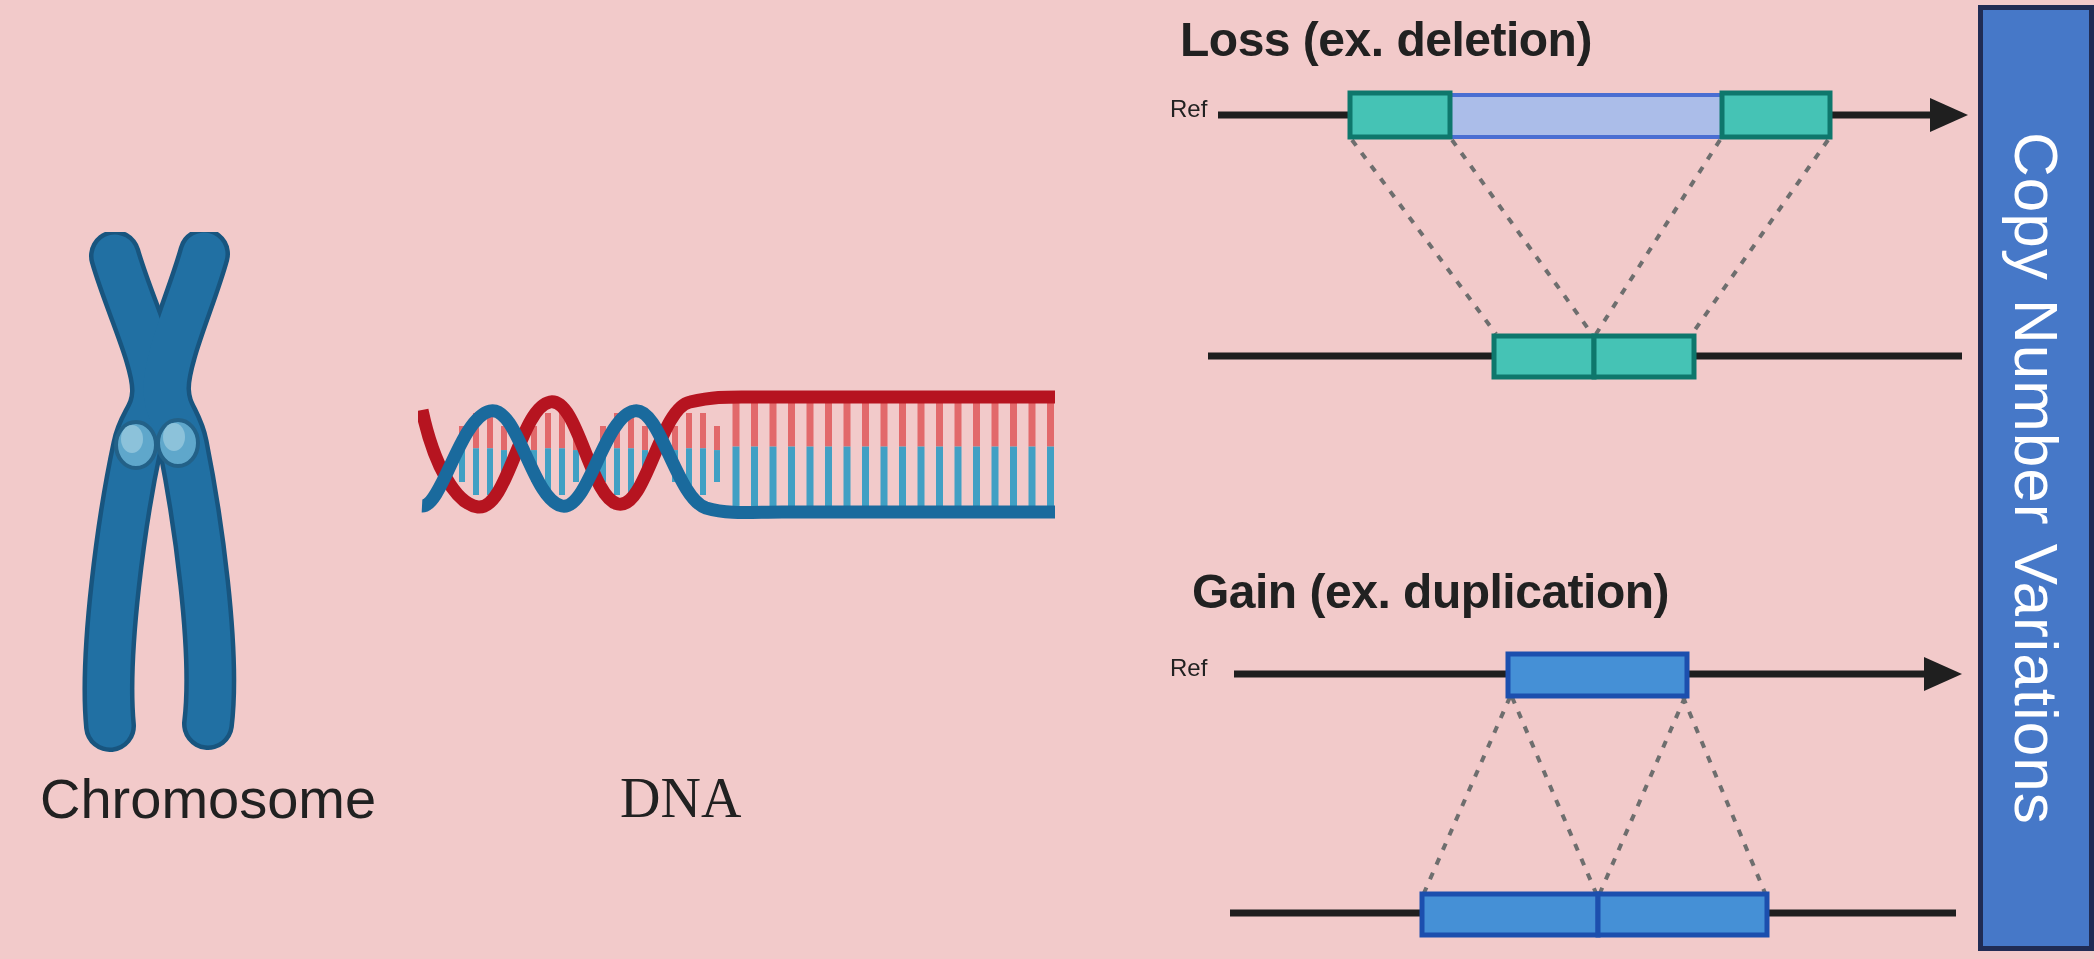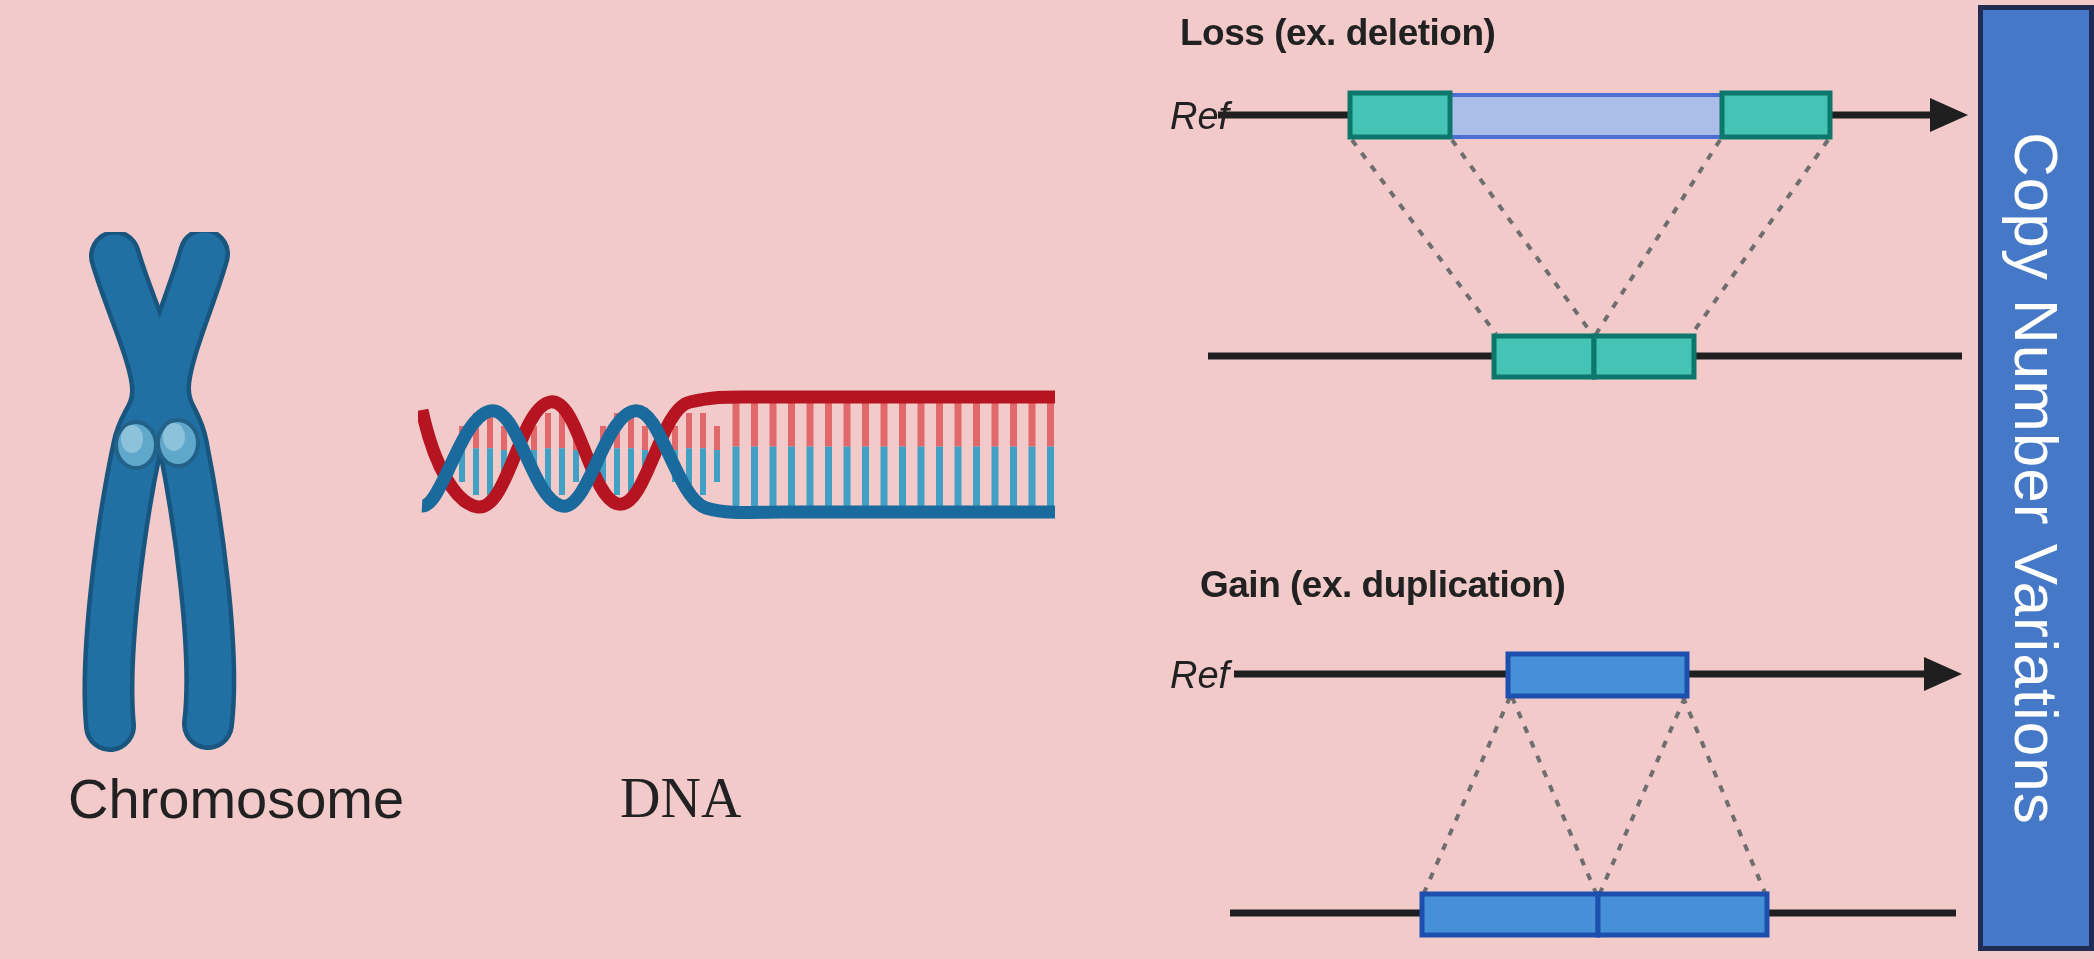--- a/index.html
+++ b/index.html
@@ -7,31 +7,30 @@
   #canvas{
     position:relative;
     width:2094px;height:959px;
     background:var(--bg,#f2caca);
     overflow:hidden;
   }
   .layer{position:absolute;left:0;top:0;}
   .title{
     position:absolute;
     font-weight:700;
-    font-size:37px;
+    font-size:48px;
     letter-spacing:-0.5px;
     color:var(--ink,#212121);
     white-space:nowrap;
   }
   .ref-label{
     position:absolute;
-    font-size:38px;
+    font-size:24px;
     color:var(--ink,#212121);
     white-space:nowrap;
-    font-style:italic;
   }
   .caption{
     position:absolute;
     font-size:56px;
     color:var(--ink,#212121);
     white-space:nowrap;
   }
   #banner{
     position:absolute;
     left:1978px;top:5px;
@@ -185,23 +184,23 @@
         <rect x="629" y="15" width="7" height="45.58" fill="#e2696b"></rect>
         <rect x="629" y="60.58" width="7" height="60.42" fill="#41a0c4"></rect>
       </g>
     <path class="dna-red" d="M 4,24 C 16,80 38,118 60,121 C 90,124 102,22 132,16 C 160,11 172,112 200,118 C 228,124 242,22 272,16 C 298,10 310,11 340,11 L 637,11"></path>
     <path class="dna-blue" d="M 4,120 C 24,121 42,32 72,25 C 100,19 114,114 144,120 C 170,125 186,31 216,25 C 242,19 258,112 288,122 C 312,129 334,126 364,126 L 637,126"></path>
   </svg>
 
   <div class="title" style="left:1180px;top:12px;">Loss (ex. deletion)</div>
   <div class="ref-label" style="left:1170px;top:95px;">Ref</div>
 
-  <div class="title" style="left:1192px;top:564px;margin-left:8px;">Gain (ex. duplication)</div>
+  <div class="title" style="left:1192px;top:564px;">Gain (ex. duplication)</div>
   <div class="ref-label" style="left:1170px;top:654px;">Ref</div>
 
-  <div class="caption" style="left:68px;top:766px;">Chromosome</div>
+  <div class="caption" style="left:40px;top:766px;">Chromosome</div>
   <div class="caption" style="left:620px;top:766px;font-family:Liberation Serif, serif;">DNA</div>
 
   <div id="banner">
     <span class="vtext">Copy Number Variations</span>
   </div>
 
 </div>
 
 </body></html>

